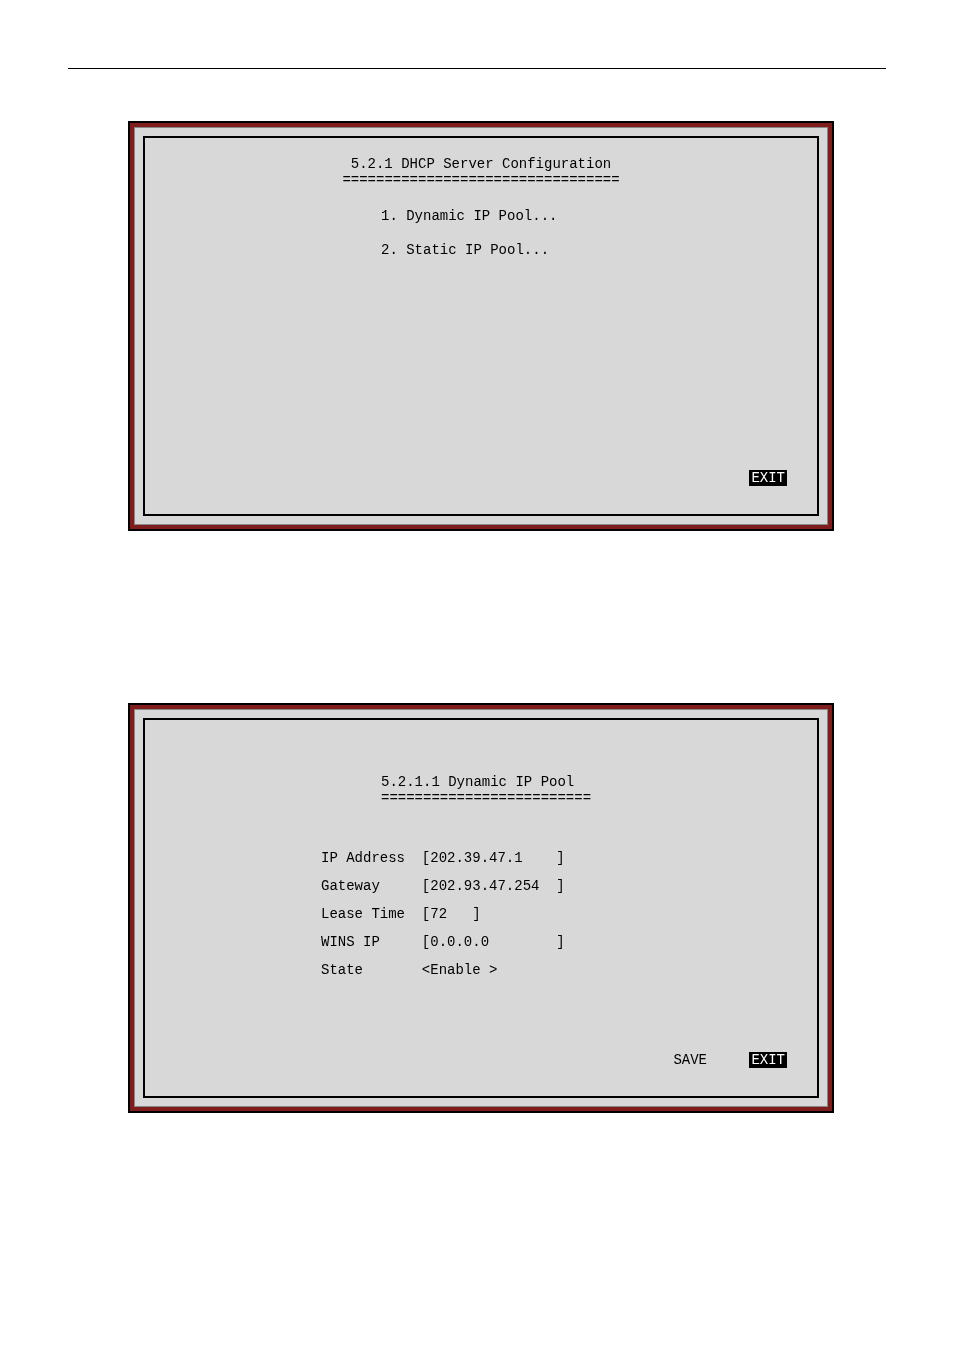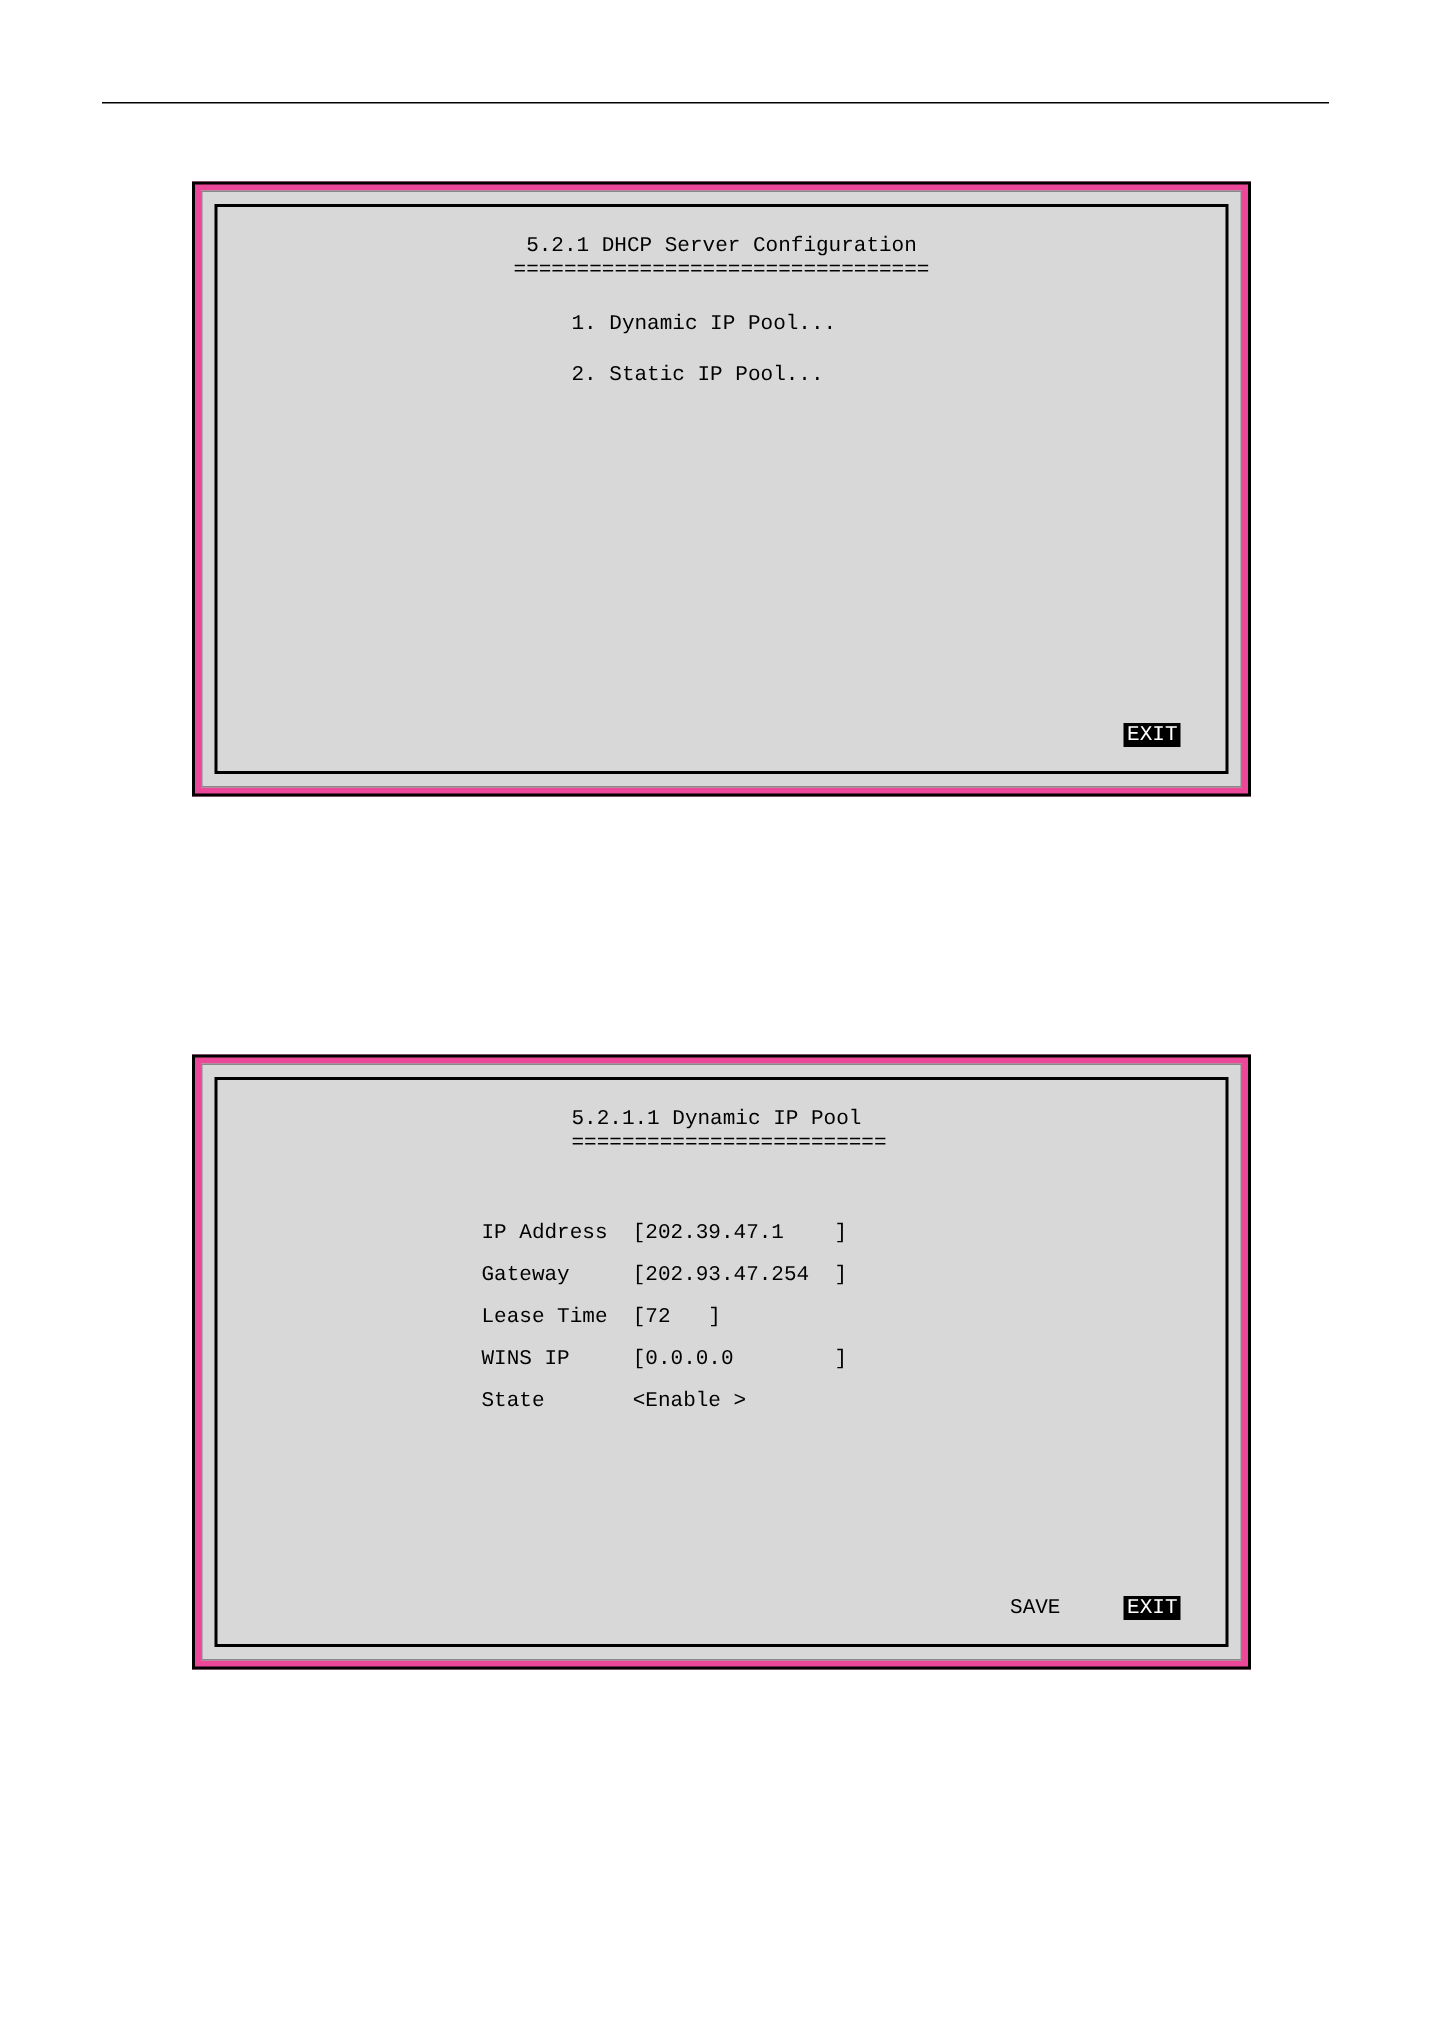--- a/index.html
+++ b/index.html
@@ -19,21 +19,21 @@
     border-top: 1px solid #000;
     margin: 0;
   }
   .panel-wrap {
     margin: 52px 0 0 60px;
     width: 706px;
   }
   .panel-outer {
     border: 2px solid #000;
     padding: 4px;
-    background: #ec4899;
+    background: #7f1d1d;
   }
   .panel-mid {
     border: 1px solid #888;
     padding: 8px;
     background: #d8d8d8;
   }
   .panel-inner {
     border: 2px solid #000;
     background: #d8d8d8;
     padding: 18px 26px 18px 26px;
@@ -53,35 +53,35 @@
     margin-top: 20px;
     margin-left: 210px;
   }
   .menu-items div {
     margin-bottom: 18px;
   }
   .title-block2 {
     margin-left: 210px;
     margin-bottom: 18px;
   }
-  .title-block2 .t { white-space: pre; }
+  .title-block2 .t { white-space: pre; margin-top: 36px; }
   .title-block2 .rule { white-space: pre; }
   .form-rows {
     margin-left: 150px;
     margin-top: 44px;
   }
   .form-row {
     white-space: pre;
     margin-bottom: 12px;
   }
   .form-row .lbl { display: inline-block; }
   .button-row {
     position: absolute;
     right: 30px;
-    bottom: 16px;
+    bottom: 28px;
   }
   .btn {
     display: inline-block;
     padding: 0 2px;
     margin-left: 32px;
     font-family: inherit;
   }
   .btn.inverse {
     background: #000;
     color: #fff;

